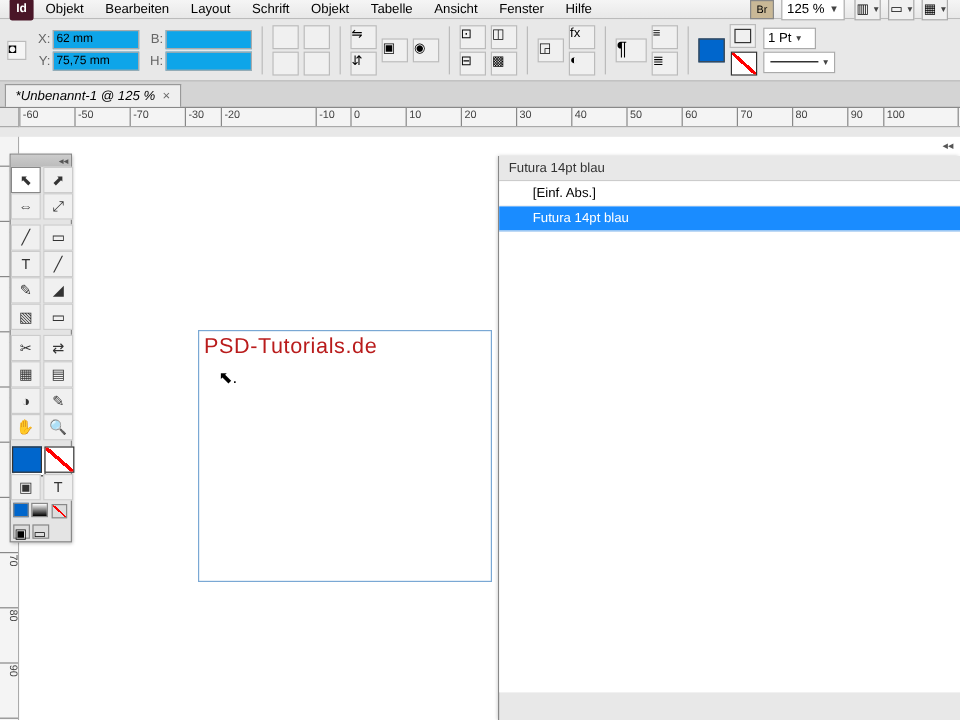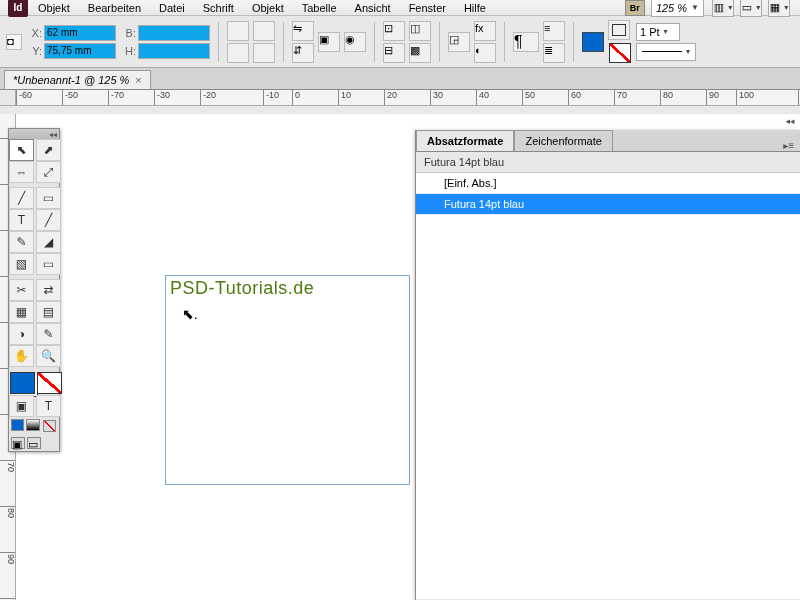--- a/index.html
+++ b/index.html
@@ -3,22 +3,22 @@
 <meta charset="utf-8">
 <style>
   * { margin: 0; padding: 0; box-sizing: border-box; font-family: Tahoma, Arial, sans-serif; font-size: 11px; user-select: none; }
   body { width: 800px; height: 600px; overflow: hidden; background: #e8e8e8; position: relative; }
   
   
   .menubar { height: 16px; background: linear-gradient(#f5f5f5,#e8e8e8); border-bottom: 1px solid #bbb; display: flex; align-items: center; padding: 0 8px; gap: 2px; }
   .id-logo { width: 20px; height: 18px; background: #4a1628; color: #fff; display: flex; align-items: center; justify-content: center; font-weight: bold; font-size: 10px; border-radius: 2px; }
   .menu-item { padding: 3px 8px; cursor: default; }
   .spacer { flex: 1; }
-  .br-box { width: 20px; height: 16px; background: #c9b896; border: 1px solid #888; display: flex; align-items: center; justify-content: center; font-size: 9px; font-weight: bold; }
-  .zoom-box { display: flex; align-items: center; border: 1px solid #aaa; background: #fff; padding: 1px 4px; height: 18px; margin: 0 4px; font-style: italic; }
+  .br-box { width: 20px; height: 16px; background: #c9b896; border: 1px solid #888; display: flex; align-items: center; justify-content: center; font-size: 9px; font-weight: normal; }
+  .zoom-box { display: flex; align-items: center; border: 1px solid #aaa; background: #fff; padding: 1px 4px; height: 18px; margin: 0 4px; }
   .dd-arrow { font-size: 8px; margin-left: 4px; color: #444; }
   .top-icon { width: 22px; height: 18px; margin: 0 2px; border: 1px solid #aaa; background: #f0f0f0; display: flex; align-items: center; justify-content: center; }
 
   
   .ctrlbar { height: 52px; background: #e8e8e8; border-bottom: 1px solid #aaa; display: flex; align-items: center; padding: 2px 6px; gap: 4px; }
   .ctrl-icon { width: 16px; height: 16px; border: 1px solid #bbb; background: #f5f5f5; }
   .xy-block { display: flex; flex-direction: column; gap: 2px; margin-left: 2px; }
   .xy-row { display: flex; align-items: center; gap: 2px; font-size: 10px; }
   .xy-label { width: 14px; text-align: right; color: #666; }
   .xy-field { width: 72px; height: 16px; border: 1px solid #aaa; background: #0ea5e9; padding: 0 2px; font-size: 10px; display: flex; align-items: center; }
@@ -38,21 +38,21 @@
   .ruler-h { height: 16px; background: #f4f4f4; border-bottom: 1px solid #aaa; position: relative; margin-left: 16px; overflow: hidden; }
   .ruler-h .tick { position: absolute; top: 0; height: 16px; border-left: 1px solid #888; font-size: 9px; padding-left: 2px; color: #444; }
   .ruler-corner { position: absolute; left: 0; width: 16px; height: 16px; background: #e8e8e8; border-right: 1px solid #aaa; border-bottom: 1px solid #aaa; }
   .ruler-v { position: absolute; left: 0; top: 114px; bottom: 0; width: 16px; background: #f4f4f4; border-right: 1px solid #aaa; overflow: hidden; }
   .ruler-v .tick { position: absolute; left: 0; width: 16px; border-top: 1px solid #888; font-size: 9px; color: #444; writing-mode: vertical-rl; padding-top: 1px; }
 
   .canvas-area { position: absolute; left: 16px; top: 114px; right: 0; bottom: 0; background: #fff; }
 
   
   .text-frame { position: absolute; left: 165px; top: 275px; width: 245px; height: 210px; border: 1px solid #7aa8d4; }
-  .text-frame .txt { font-family: Futura, "Century Gothic", Arial, sans-serif; font-size: 18px; color: #4d7c0f; letter-spacing: 0.5px; padding: 2px 4px; }
+  .text-frame .txt { font-family: Futura, "Century Gothic", Arial, sans-serif; font-size: 18px; color: #b91c1c; letter-spacing: 0.5px; padding: 2px 4px; }
   .cursor-ptr { position: absolute; left: 182px; top: 306px; font-size: 14px; color: #000; }
 
   
   .toolbox { position: absolute; left: 8px; top: 128px; width: 52px; background: #e4e4e4; border: 1px solid #888; box-shadow: 1px 1px 3px rgba(0,0,0,0.3); }
   .toolbox-header { height: 10px; background: linear-gradient(#ccc,#bbb); display: flex; align-items: center; justify-content: flex-end; padding: 0 2px; font-size: 8px; color: #555; }
   .tool-grid { display: grid; grid-template-columns: 1fr 1fr; }
   .tool { width: 25px; height: 22px; border: 1px solid #ccc; background: #f0f0f0; display: flex; align-items: center; justify-content: center; font-size: 12px; color: #333; position: relative; }
   .tool.sel { background: #fff; border: 1px solid #888; }
   .tool-sep { grid-column: 1 / -1; height: 4px; }
   .swatch-big { width: 25px; height: 22px; background: #0066cc; border: 1px solid #333; box-shadow: 2px 2px 0 #fff, 3px 3px 0 #333; margin: 1px; }
@@ -75,21 +75,21 @@
 
   .vstrip { position: absolute; right: 4px; top: 114px; width: 12px; height: 14px; display: flex; align-items: center; justify-content: center; font-size: 9px; color: #555; }
 </style>
 </head>
 <body>
 
 <div class="menubar">
   <div class="id-logo">Id</div>
   <div class="menu-item">Objekt</div>
   <div class="menu-item">Bearbeiten</div>
-  <div class="menu-item">Datei</div>
+  <div class="menu-item">Layout</div>
   <div class="menu-item">Schrift</div>
   <div class="menu-item">Objekt</div>
   <div class="menu-item">Tabelle</div>
   <div class="menu-item">Ansicht</div>
   <div class="menu-item">Fenster</div>
   <div class="menu-item">Hilfe</div>
   <div class="spacer"></div>
   <div class="br-box">Br</div>
   <div class="zoom-box">
       <span>125 %</span>
@@ -186,21 +186,21 @@
   </div>
 </div>
 
 <div style="position:relative">
   <div class="ruler-corner"></div>
   <div class="ruler-h">
     <div class="tick" style="left:0px">-60</div>
     <div class="tick" style="left:46px">-50</div>
     <div class="tick" style="left:92px">-70</div>
     <div class="tick" style="left:138px">-30</div>
-    <div class="tick" style="left:184px">-20</div>
+    <div class="tick" style="left:168px">-20</div>
     <div class="tick" style="left:247px">-10</div>
     <div class="tick" style="left:276px">0</div>
     <div class="tick" style="left:322px">10</div>
     <div class="tick" style="left:368px">20</div>
     <div class="tick" style="left:414px">30</div>
     <div class="tick" style="left:460px">40</div>
     <div class="tick" style="left:506px">50</div>
     <div class="tick" style="left:552px">60</div>
     <div class="tick" style="left:598px">70</div>
     <div class="tick" style="left:644px">80</div>
@@ -268,23 +268,18 @@
     <div class="mini swatch-none" style="width:14px;height:12px"></div>
   </div>
   <div class="mini-row">
     <div class="mini">▣</div>
     <div class="mini">▭</div>
   </div>
 </div>
 
 <div class="vstrip">◂◂</div>
 <div class="panel">
-  <div class="panel-tabs">
-    <div class="ptab active"><span>Absatzformate</span></div>
-    <div class="ptab"><span>Zeichenformate</span></div>
-    <div class="ptab-menu">▸≡</div>
-  </div>
   <div class="panel-current">Futura 14pt blau</div>
   <div class="style-list">
     <div class="style-row indent">[Einf. Abs.]</div>
     <div class="style-row indent selected">Futura 14pt blau</div>
   </div>
 </div>
 
 </body></html>

